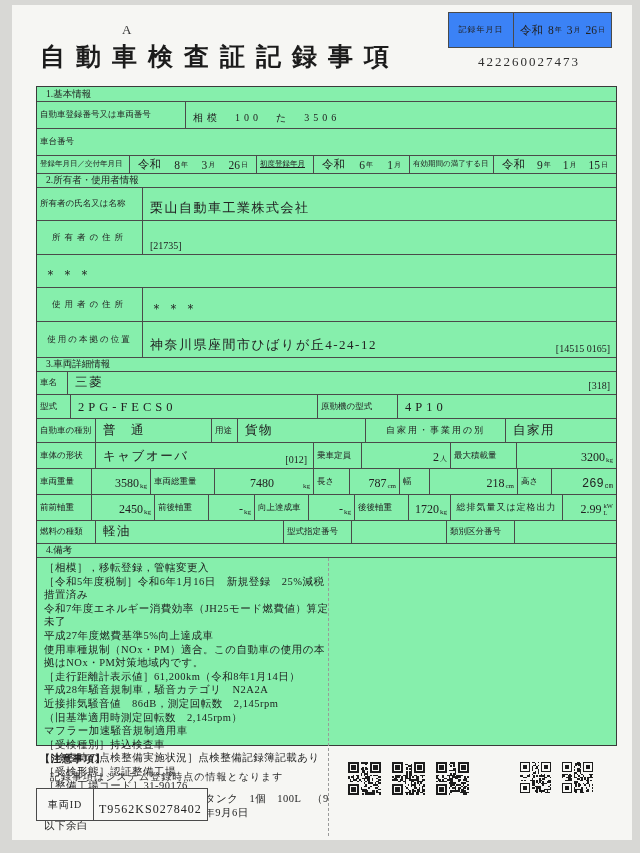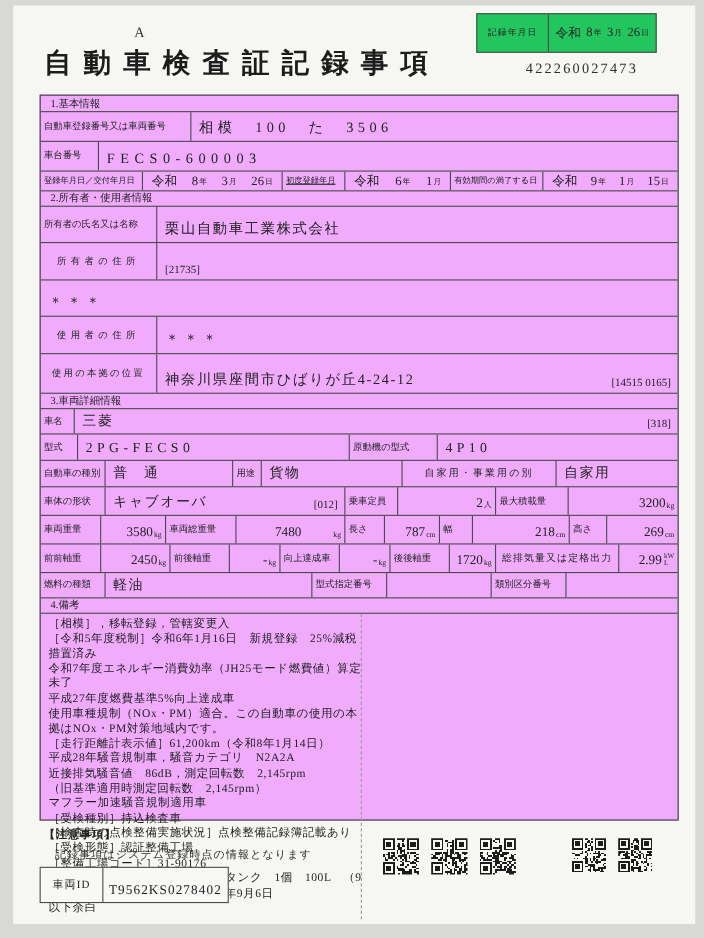--- a/index.html
+++ b/index.html
@@ -15,30 +15,30 @@
     position:absolute;left:12px;top:5px;width:620px;height:835px;
     background:#f6f6f3;
   }
   
   .page-code{position:absolute;left:122px;top:22px;font-size:13px;color:#333;}
   .doc-title{
     position:absolute;left:40px;top:40px;
     font-size:25px;font-weight:bold;letter-spacing:11px;color:#1c1c1c;white-space:nowrap;
   }
   .rec-box{
-    position:absolute;left:433px;top:12px;width:164px;height:36px;
-    border:1px solid #4a4a4a;display:flex;background:#22c55e;box-sizing:border-box;
+    position:absolute;left:448px;top:12px;width:164px;height:36px;
+    border:1px solid #4a4a4a;display:flex;background:#3b82f6;box-sizing:border-box;
   }
   .rec-box .lb{width:58px;border-right:1px solid #4a4a4a;font-size:8px;display:flex;align-items:center;justify-content:center;letter-spacing:1px;}
   .rec-box .val{flex:1;display:flex;align-items:center;justify-content:space-between;padding:0 6px;font-size:11.5px;}
   .doc-number{position:absolute;left:478px;top:54px;font-size:13px;letter-spacing:2px;color:#2e2e2e;}
   
   .tbl{
     position:absolute;left:36px;top:86px;width:581px;height:660px;
-    border:1.5px solid #3a3a3a;box-sizing:border-box;background:#f0abfc;
+    border:1.5px solid #3a3a3a;box-sizing:border-box;background:#86efac;
     display:flex;flex-direction:column;
   }
   .row{display:flex;border-top:1px solid #4a4a4a;box-sizing:border-box;flex:0 0 auto;}
   .tbl > .row:first-child{border-top:none;}
   .shead{font-size:9.5px;padding:1px 4px 1px 9px;display:flex;align-items:center;color:#1e1e1e;}
   .c{border-left:1px solid #4a4a4a;box-sizing:border-box;position:relative;display:flex;overflow:hidden;}
   .row > .c:first-child{border-left:none;}
   .lb{font-size:8.5px;color:#222;padding:2px 3px;display:flex;align-items:center;line-height:1.15;}
   .lb.tiny{font-size:7.5px;}
   .lb.wide{letter-spacing:4px;justify-content:center;}
@@ -99,26 +99,25 @@
   </div>
 </div>
 <div class="doc-number">422260027473</div>
 
 <div class="tbl">
 
   <div class="row shead" style="height:14px;">1.基本情報</div>
 
   <div class="row" style="height:27px;">
     <div class="c lb" style="width:136px;">自動車登録番号又は車両番号</div>
-    <div class="c vl sp4" style="flex:1;font-size:13px;">相模　100　た　3506</div>
+    <div class="c vl sp4" style="flex:1;font-size:10px;margin-left:12px;">相模　100　た　3506</div>
   </div>
 
   <div class="row" style="height:27px;">
     <div class="c lb" style="width:52px;">車台番号</div>
-    <div class="c vl sp6" style="flex:1;font-size:13px;">FECS0-600003</div>
   </div>
 
   <div class="row" style="height:18px;">
     <div class="c lb tiny" style="width:92px;">登録年月日／交付年月日</div>
     <div class="c" style="width:127px;">
       <div class="dateval">
         <span>令和</span>
         <span class="dp">
             <b>8</b>
             <i>年</i>
@@ -257,21 +256,21 @@
     <div class="c nv" style="width:50px;">
       <span>787</span>
         <span class="unit">cm</span>
     </div>
     <div class="c lb" style="width:30px;">幅</div>
     <div class="c nv" style="width:88px;">
       <span>218</span>
         <span class="unit">cm</span>
     </div>
     <div class="c lb" style="width:34px;">高さ</div>
-    <div class="c nv" style="flex:1;">
+    <div class="c nv" style="flex:1;font-family:Liberation Mono, monospace;">
       <span>269</span>
         <span class="unit">cm</span>
     </div>
   </div>
 
   <div class="row" style="height:26px;">
     <div class="c lb" style="width:54px;">前前軸重</div>
     <div class="c nv" style="width:63px;">
       <span>2450</span>
         <span class="unit">kg</span>

